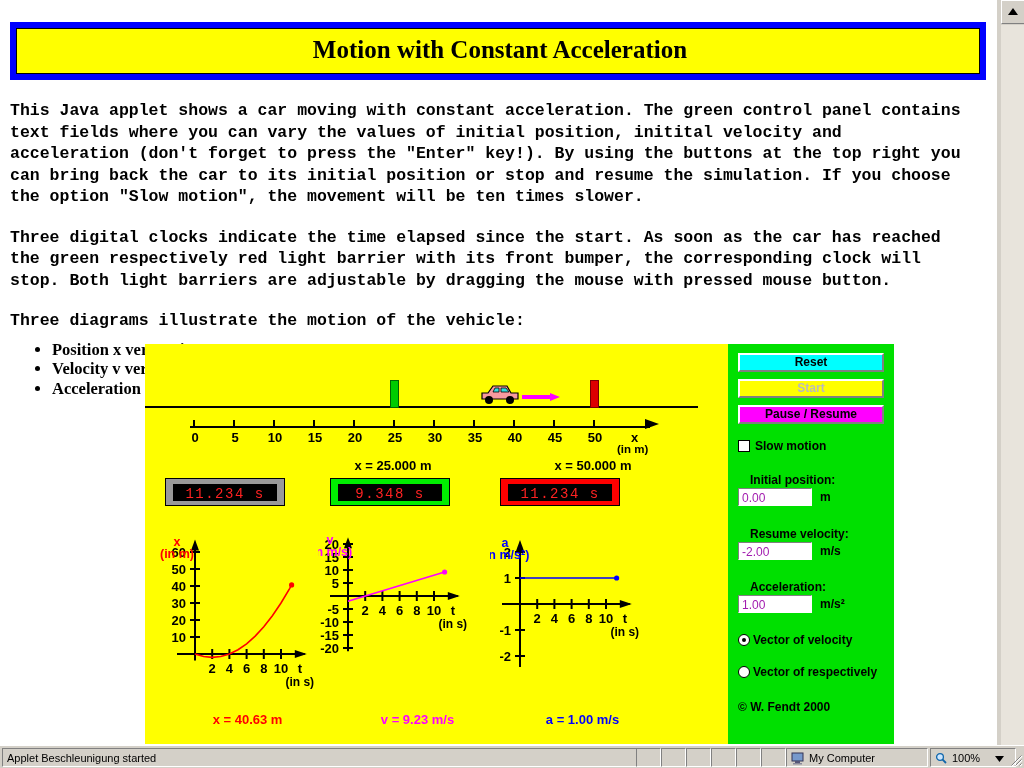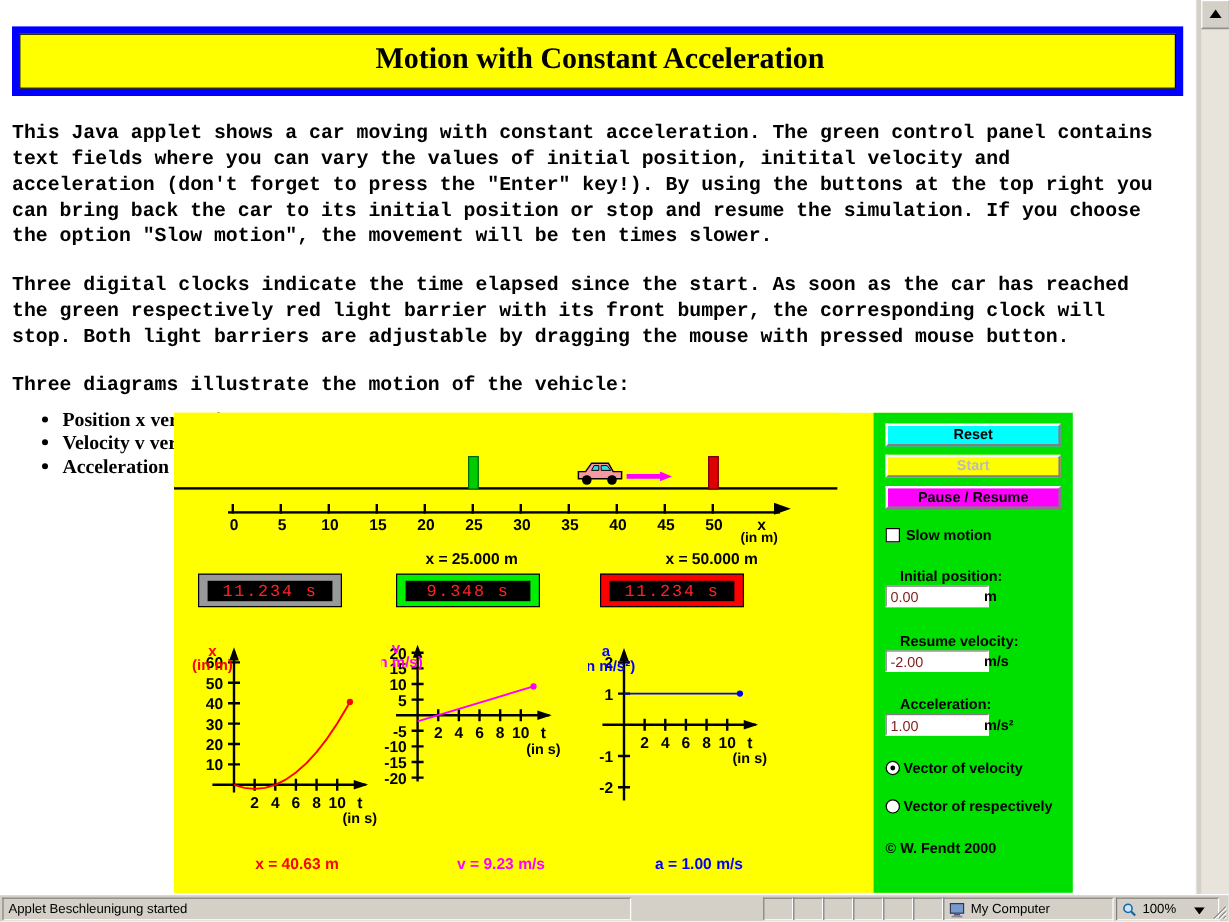--- a/index.html
+++ b/index.html
@@ -268,30 +268,30 @@
     left: 10px;
     font-family: "Liberation Sans", sans-serif;
     font-weight: bold;
     font-size: 12px;
     color: #000000;
     padding-left: 12px;
   }
   .field-input {
     position: absolute;
     left: 10px;
-    width: 86px; height: 18px;
+    width: 74px; height: 18px;
     background: #ffffff;
     border-top: 1px solid #808080;
     border-left: 1px solid #808080;
     border-right: 1px solid #ffffff;
     border-bottom: 1px solid #ffffff;
     box-sizing: border-box;
     font-family: "Liberation Sans", sans-serif;
     font-size: 12px;
-    color: #7f1d1d;
+    color: #a21caf;
     padding: 2px 0 0 3px;
   }
   .field-unit {
     position: absolute;
     left: 92px;
     font-family: "Liberation Sans", sans-serif;
     font-weight: bold;
     font-size: 12px;
     color: #000000;
   }
@@ -387,21 +387,21 @@
     color: #000000;
   }
   .sb-pane {
     position: absolute;
     top: 2px; height: 19px;
     border: 1px solid;
     border-color: #808080 #ffffff #ffffff #808080;
     box-sizing: border-box;
     background: #d4d0c8;
   }
-  #sb-main { left: 2px; width: 524px; padding: 3px 3px 0 4px; }
+  #sb-main { left: 2px; width: 732px; padding: 3px 3px 0 4px; }
   #sb-zone { left: 786px; width: 142px; padding: 3px 0 0 4px; }
   #sb-zoom { left: 930px; width: 86px; padding: 3px 0 0 4px; }
   .sb-small {
     position: absolute;
     top: 2px; height: 19px;
     width: 25px;
     border: 1px solid;
     border-color: #808080 #ffffff #ffffff #808080;
     box-sizing: border-box;
     background: #d4d0c8;

